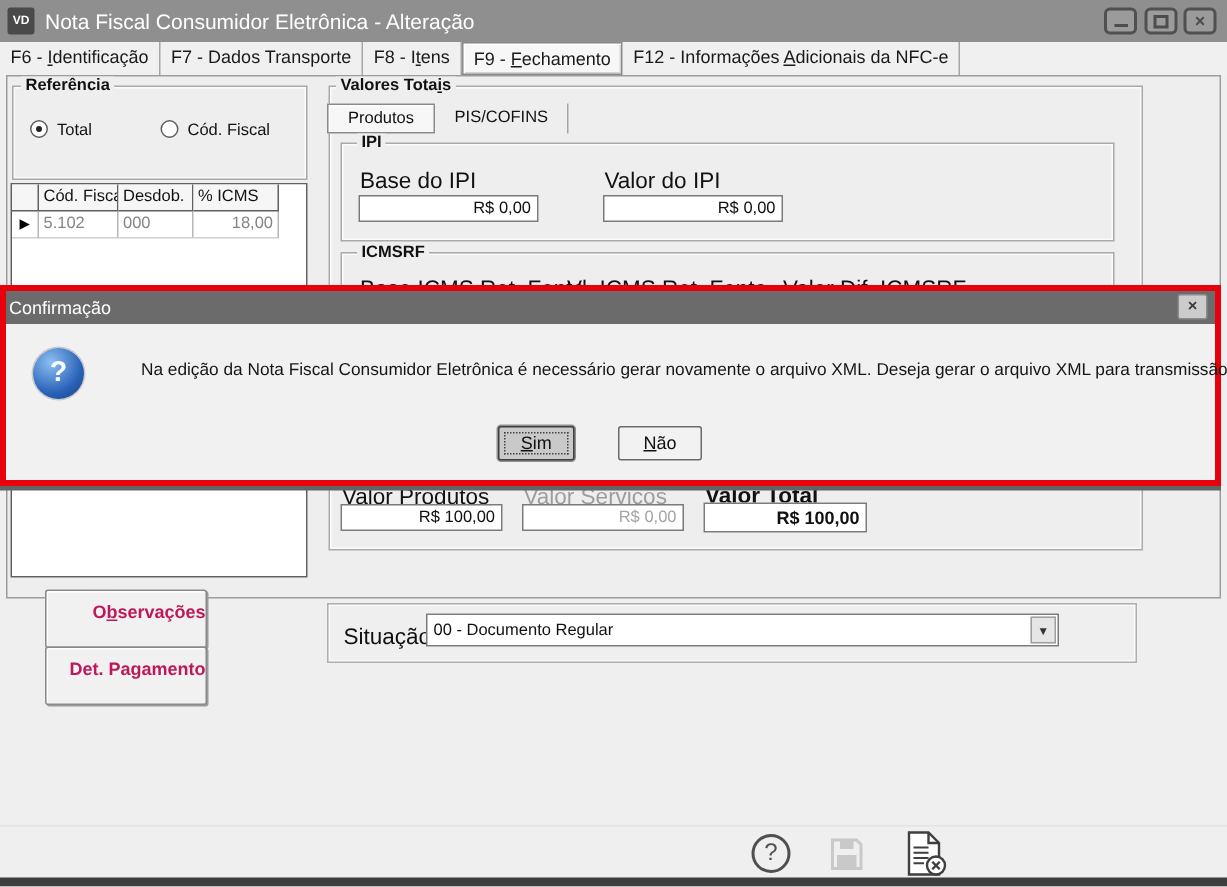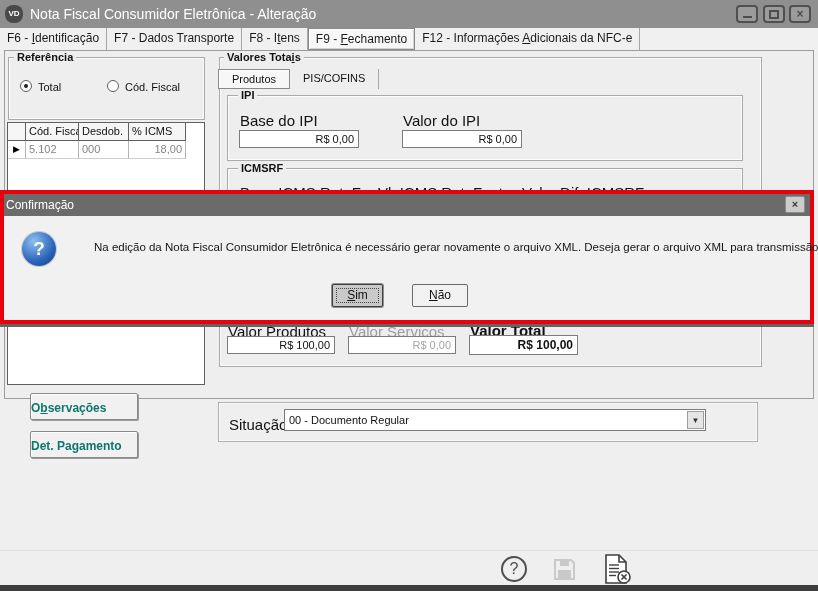--- a/index.html
+++ b/index.html
@@ -2,21 +2,21 @@
 <html><head>
 <meta charset="utf-8">
 <style>
   * { margin:0; padding:0; box-sizing:border-box; }
   body { background:#d8d8d8; font-family:"Liberation Sans", sans-serif; }
   #app { position:relative; width:818px; height:591px; background:#efefef; overflow:hidden; }
 
   
   .titlebar { position:absolute; left:0; top:0; width:818px; height:28px; background:#8f8f8f; }
   .vd-icon { position:absolute; left:5px; top:5px; width:18px; height:18px; background:#4a4a4a; color:#fff;
-             font-size:8px; font-weight:bold; text-align:center; line-height:18px; border-radius:8px; }
+             font-size:8px; font-weight:bold; text-align:center; line-height:18px; border-radius:2px; }
   .win-title { position:absolute; left:30px; top:6px; color:#ffffff; font-size:14px; }
   .win-btn { position:absolute; top:5px; width:22px; height:18px; border:2px solid #505050; border-radius:4px;
              background:#9b9b9b; display:flex; align-items:center; justify-content:center; }
   .win-btn.min { right:60px; } .win-btn.max { right:33px; } .win-btn.cls { right:7px; }
   .glyph-min { width:9px; height:2px; background:#4d4d4d; margin-top:6px; }
   .glyph-max { width:10px; height:9px; border:2px solid #4d4d4d; }
   .glyph-x { color:#4d4d4d; font-size:12px; font-weight:bold; line-height:12px; }
 
   
   .tabbar { position:absolute; left:0; top:28px; width:818px; height:22px; background:#f0f0f0; display:flex; }
@@ -53,23 +53,23 @@
   
   .field-label { position:absolute; font-size:15px; color:#111; white-space:nowrap; }
   .field-label.dim { color:#9d9d9d; }
   .field-label.bold { font-weight:bold; }
   .tfield { position:absolute; height:18px; background:#ffffff; border:1px solid #7b7b7b;
             font-size:11px; color:#111; text-align:right; padding:2px 4px 0 4px; }
   .tfield.dim { color:#a5a5a5; }
   .tfield.bold { font-weight:bold; font-size:12px; }
 
   
-  .side-btn { position:absolute; left:30px; width:108px; height:27px; background:#f1f1f1; border:1px solid #8a8a8a;
+  .side-btn { position:absolute; left:30px; width:108px; height:39px; background:#f1f1f1; border:1px solid #8a8a8a;
               box-shadow:inset 1px 1px 0 #ffffff, 1px 1px 0 #9a9a9a; border-radius:2px;
-              font-size:12px; font-weight:bold; color:#0f766e; text-align:left; line-height:29px; }
+              font-size:12px; font-weight:bold; color:#be185d; text-align:right; line-height:29px; }
 
   
   .situacao-panel { position:absolute; left:218px; top:402px; width:540px; height:40px; border:1px solid #b0b0b0; box-shadow:inset 0 0 0 1px #fafafa; }
   .combo { position:absolute; left:284px; top:409px; width:422px; height:22px; background:#fff; border:1px solid #7b7b7b; }
   .combo-text { position:absolute; left:4px; top:4px; font-size:11px; color:#111; }
   .combo-btn { position:absolute; right:1px; top:1px; width:17px; height:18px; background:#e6e6e6;
                border:1px solid #9e9e9e; display:flex; align-items:center; justify-content:center; }
   .combo-arrow { font-size:8px; color:#333; }
 
   

